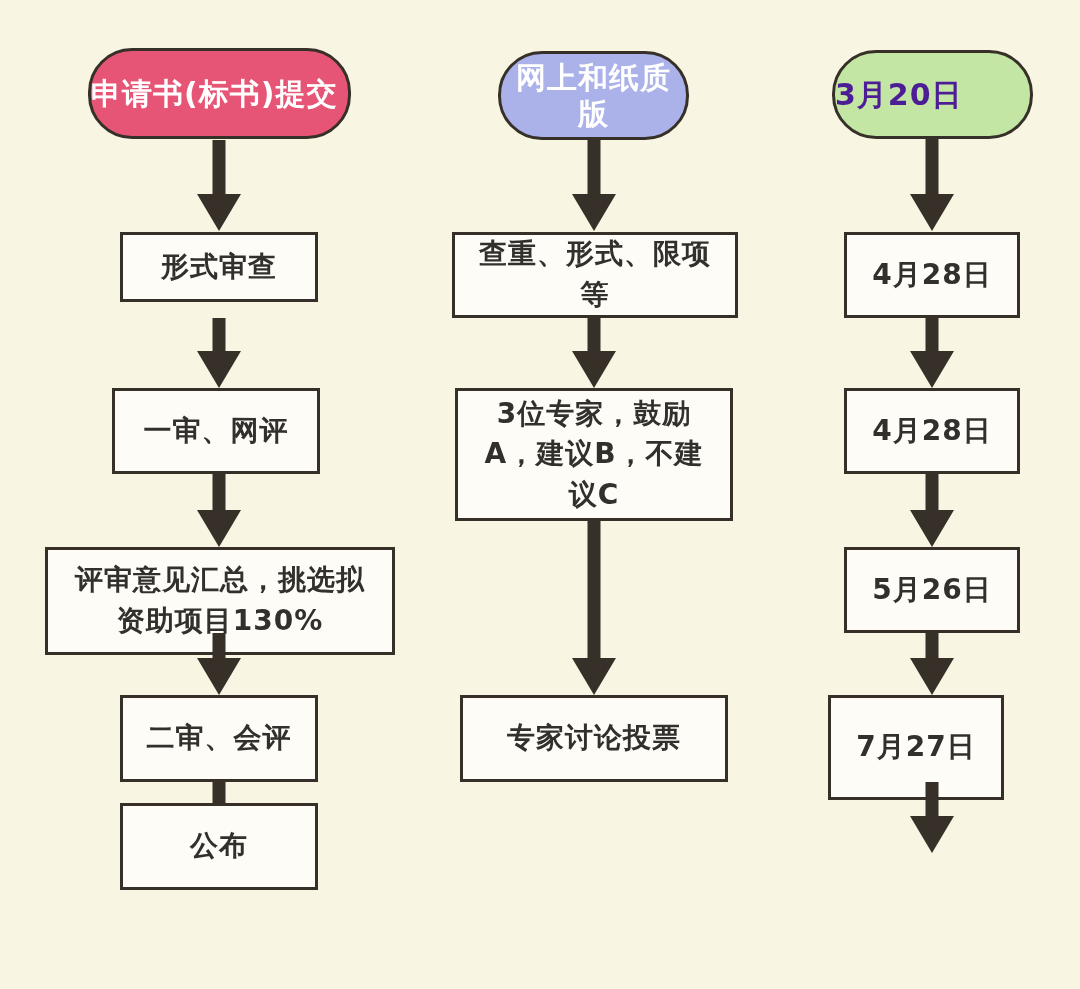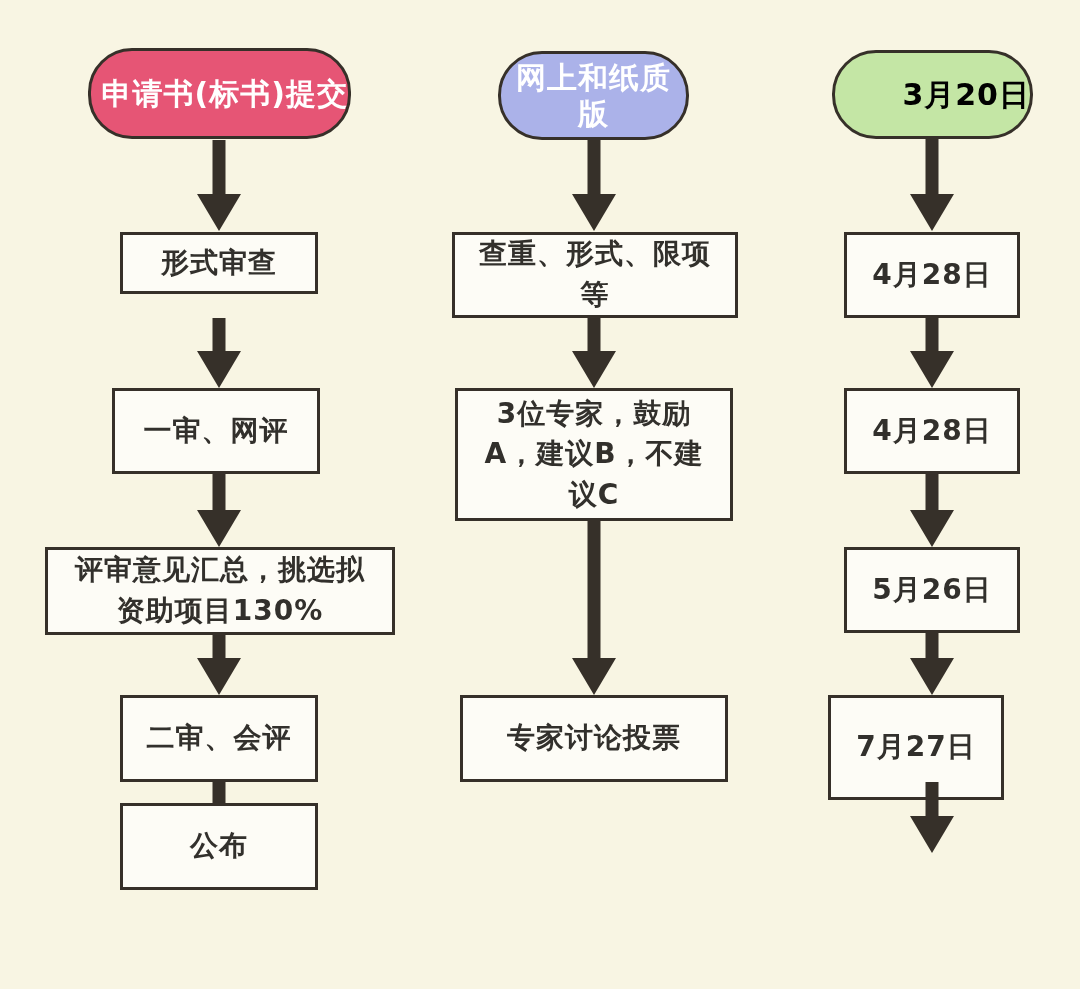--- a/index.html
+++ b/index.html
@@ -14,35 +14,35 @@
     background: #f8f5e3;
     font-family: "DejaVu Sans", "Liberation Sans", sans-serif;
     overflow: hidden;
   }
   .pill {
     position: absolute;
     border: 3px solid #363029;
     border-radius: 44px;
     display: flex;
     align-items: center;
-    justify-content: flex-end;
+    justify-content: flex-start;
     box-sizing: border-box;
     text-align: center;
   }
   .pill-pink   { background: #e65575; }
   .pill-purple { background: #abb2e9; }
   .pill-green  { background: #c4e6a5; }
   .pill-label {
     font-size: 30px;
     font-weight: bold;
     letter-spacing: 1px;
     line-height: 1.2;
   }
   .label-light { color: #ffffff; }
-  .label-dark  { color: #000000; }
+  .label-dark  { color: #4c1d95; }
   .box {
     position: absolute;
     background: #fdfcf6;
     border: 3px solid #363029;
     box-sizing: border-box;
     display: flex;
     align-items: center;
     justify-content: center;
     text-align: center;
     padding: 6px 14px;
@@ -85,33 +85,33 @@
 <body>
 
 <div class="canvas">
 
   <div class="pill pill-pink" style="left:88px; top:48px; width:263px; height:91px">
     <span class="pill-label label-light">申请书(标书)提交</span>
   </div>
 
   <div class="arrow" style="left:197px; top:140px; height:91px"></div>
 
-  <div class="box" style="left:120px; top:232px; width:198px; height:62px">
+  <div class="box" style="left:120px; top:232px; width:198px; height:70px">
     <span class="box-label">形式审查</span>
   </div>
 
   <div class="arrow" style="left:197px; top:318px; height:70px"></div>
 
   <div class="box" style="left:112px; top:388px; width:208px; height:86px">
     <span class="box-label">一审、网评</span>
   </div>
 
   <div class="arrow" style="left:197px; top:474px; height:73px"></div>
 
-  <div class="box" style="left:45px; top:547px; width:350px; height:88px">
+  <div class="box" style="left:45px; top:547px; width:350px; height:108px">
     <span class="box-label">评审意见汇总，挑选拟资助项目130%</span>
   </div>
 
   <div class="arrow" style="left:197px; top:633px; height:62px"></div>
 
   <div class="box" style="left:120px; top:695px; width:198px; height:87px">
     <span class="box-label">二审、会评</span>
   </div>
 
   <div class="arrow" style="left:197px; top:782px; height:71px"></div>

